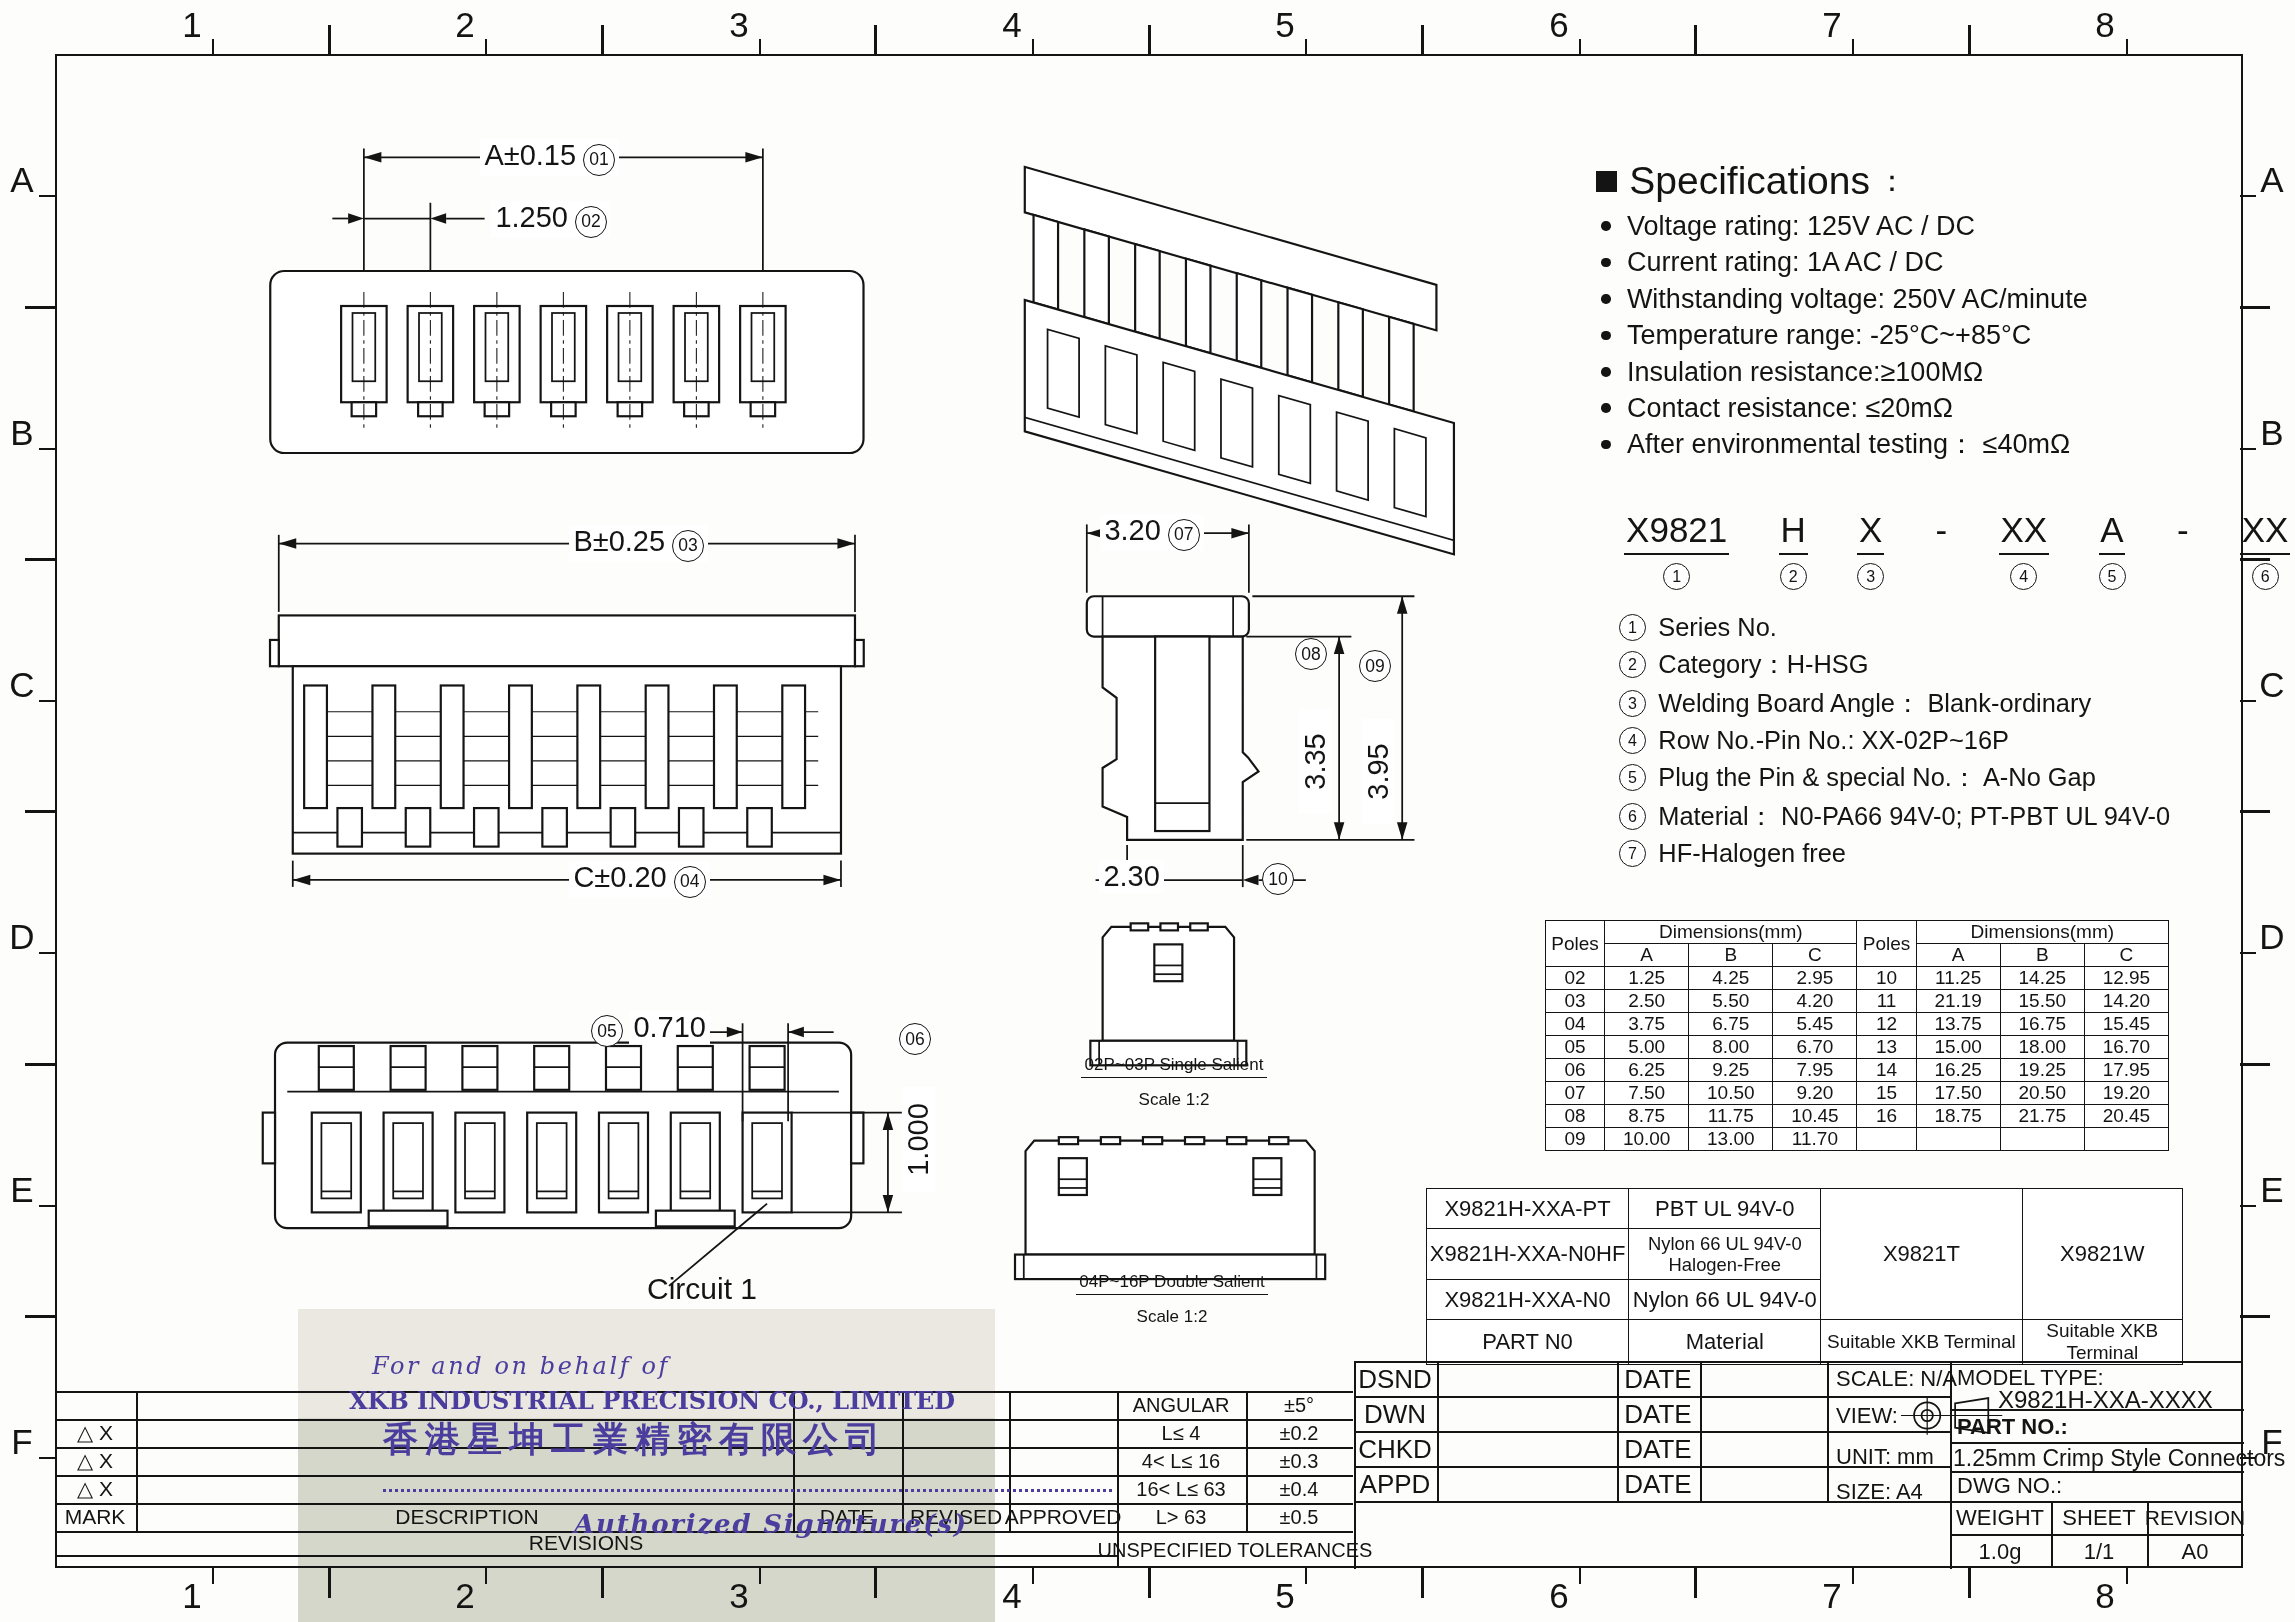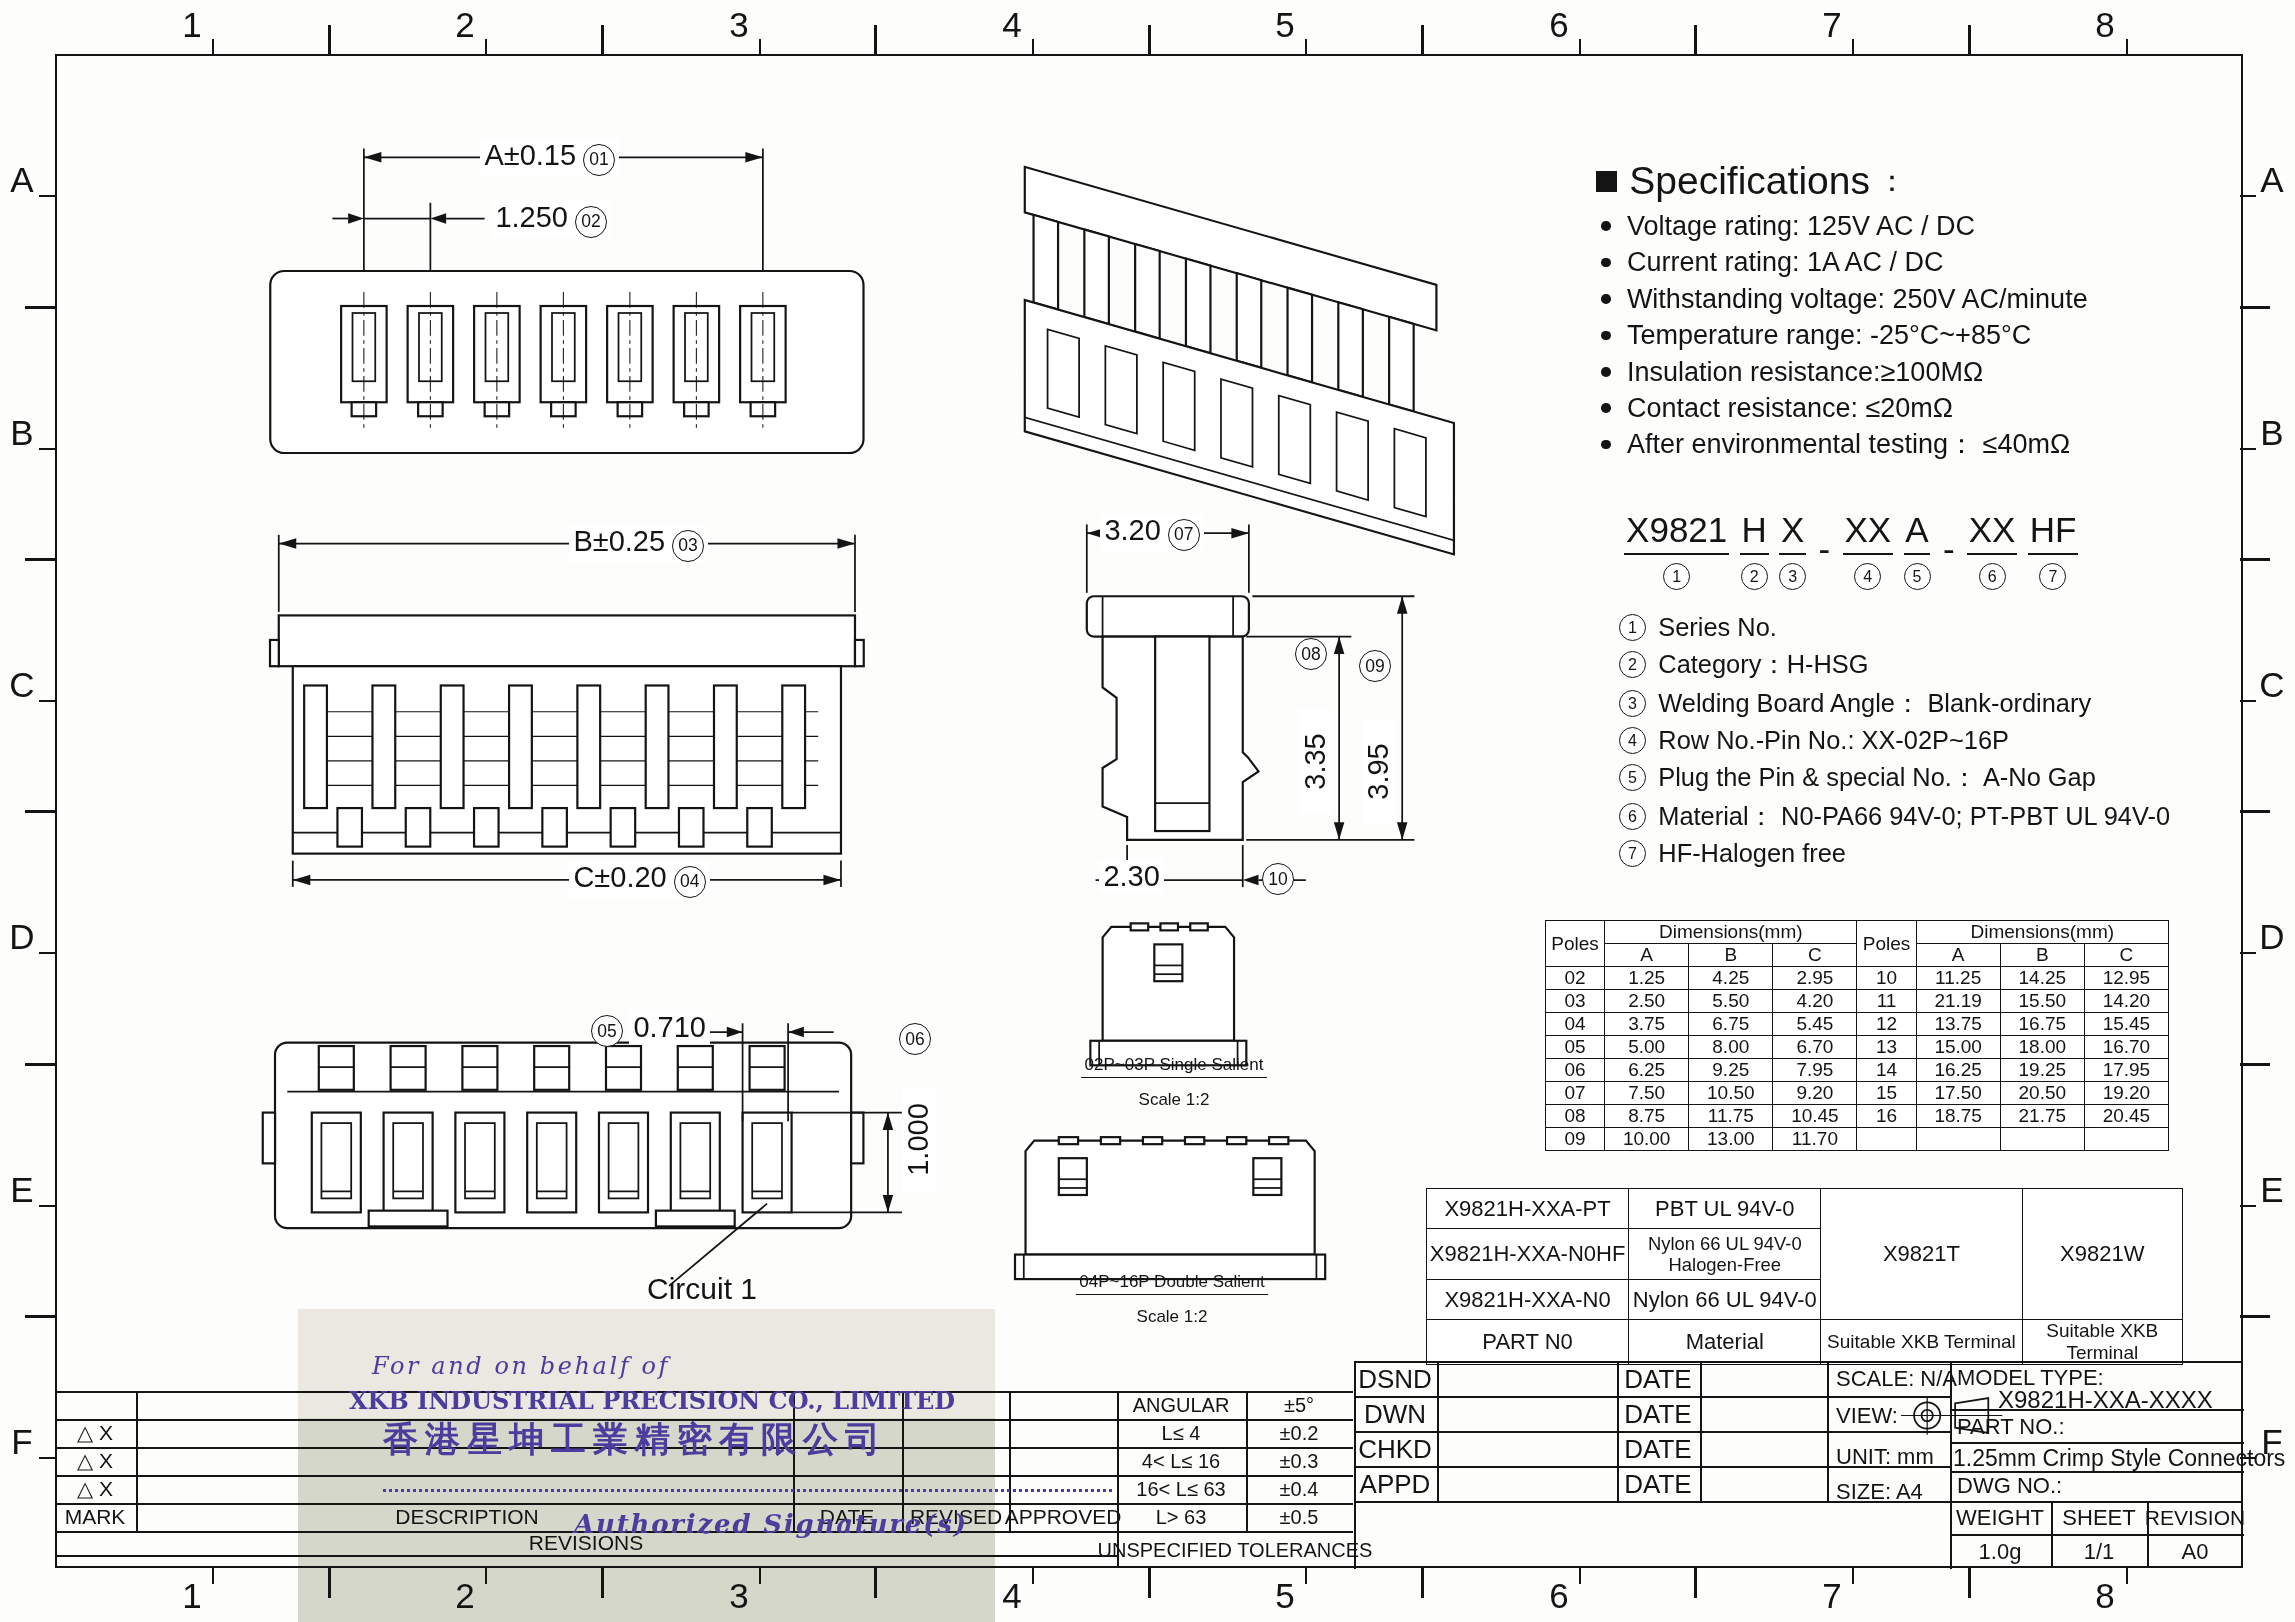--- a/index.html
+++ b/index.html
@@ -414,21 +414,21 @@
           <span>Contact resistance: ≤20mΩ</span>
         </div>
         <div class="spec-item">
           <span class="dot"></span>
           <span>After environmental testing：  ≤40mΩ</span>
         </div>
       </div>
   </div>
 
   <div class="abs" style="left:1619px;top:510px;width:578px;z-index:2;">
-    <div id="codeparts" style="display:flex;align-items:center;">
+    <div id="codeparts" style="display:flex;align-items:flex-start;gap:39px;">
         <span class="codecol u">
           <span class="seg">X9821</span>
           <span class="circ sm">1</span>
         </span>
         <span class="codecol u">
           <span class="seg">H</span>
           <span class="circ sm">2</span>
         </span>
         <span class="codecol u">
           <span class="seg">X</span>
@@ -627,21 +627,21 @@
           <line class="thin" x1="30" y1="0" x2="30" y2="44"></line>
         <circle class="s2" cx="30" cy="22" r="15"></circle>
           <circle class="s2" cx="30" cy="22" r="6.5"></circle>
         <polygon class="s2" points="62,8 100,2 100,42 62,36"></polygon>
       </svg>
     </div>
     <div class="txt" style="left:482px;top:83px;font-size:22px;">UNIT:  mm</div>
     <div class="txt" style="left:482px;top:118px;font-size:22px;">SIZE:  A4</div>
     <div class="txt" style="left:603px;top:4.4px;font-size:22px;">MODEL TYPE:</div>
     <div class="txt" style="left:644px;top:24.5px;font-size:24px;">X9821H-XXA-XXXX</div>
-    <div class="txt" style="left:603px;top:53px;font-size:22px;">PART NO.:</div>
+    <div class="txt" style="left:603px;top:53px;font-size:22px;font-weight:bold;">PART NO.:</div>
     <div class="txt" style="left:599px;top:84px;font-size:23px;">1.25mm Crimp Style Connectors</div>
     <div class="txt" style="left:603px;top:112px;font-size:22px;">DWG NO.:</div>
     <div class="txt ctr" style="left:646px;top:157px;font-size:22px;">WEIGHT</div>
     <div class="txt ctr" style="left:745px;top:157px;font-size:22px;">SHEET</div>
     <div class="txt ctr" style="left:841px;top:157px;font-size:21px;">REVISION</div>
     <div class="txt ctr" style="left:646px;top:191px;font-size:22px;">1.0g</div>
     <div class="txt ctr" style="left:745px;top:191px;font-size:22px;">1/1</div>
     <div class="txt ctr" style="left:841px;top:191px;font-size:22px;">A0</div>
   <div class="ln" style="left: 0px; top: 0px; width: 889px; height: 1.8px;"></div>
       <div class="ln" style="left: 0px; top: 35px; width: 596px; height: 1.8px;"></div>

